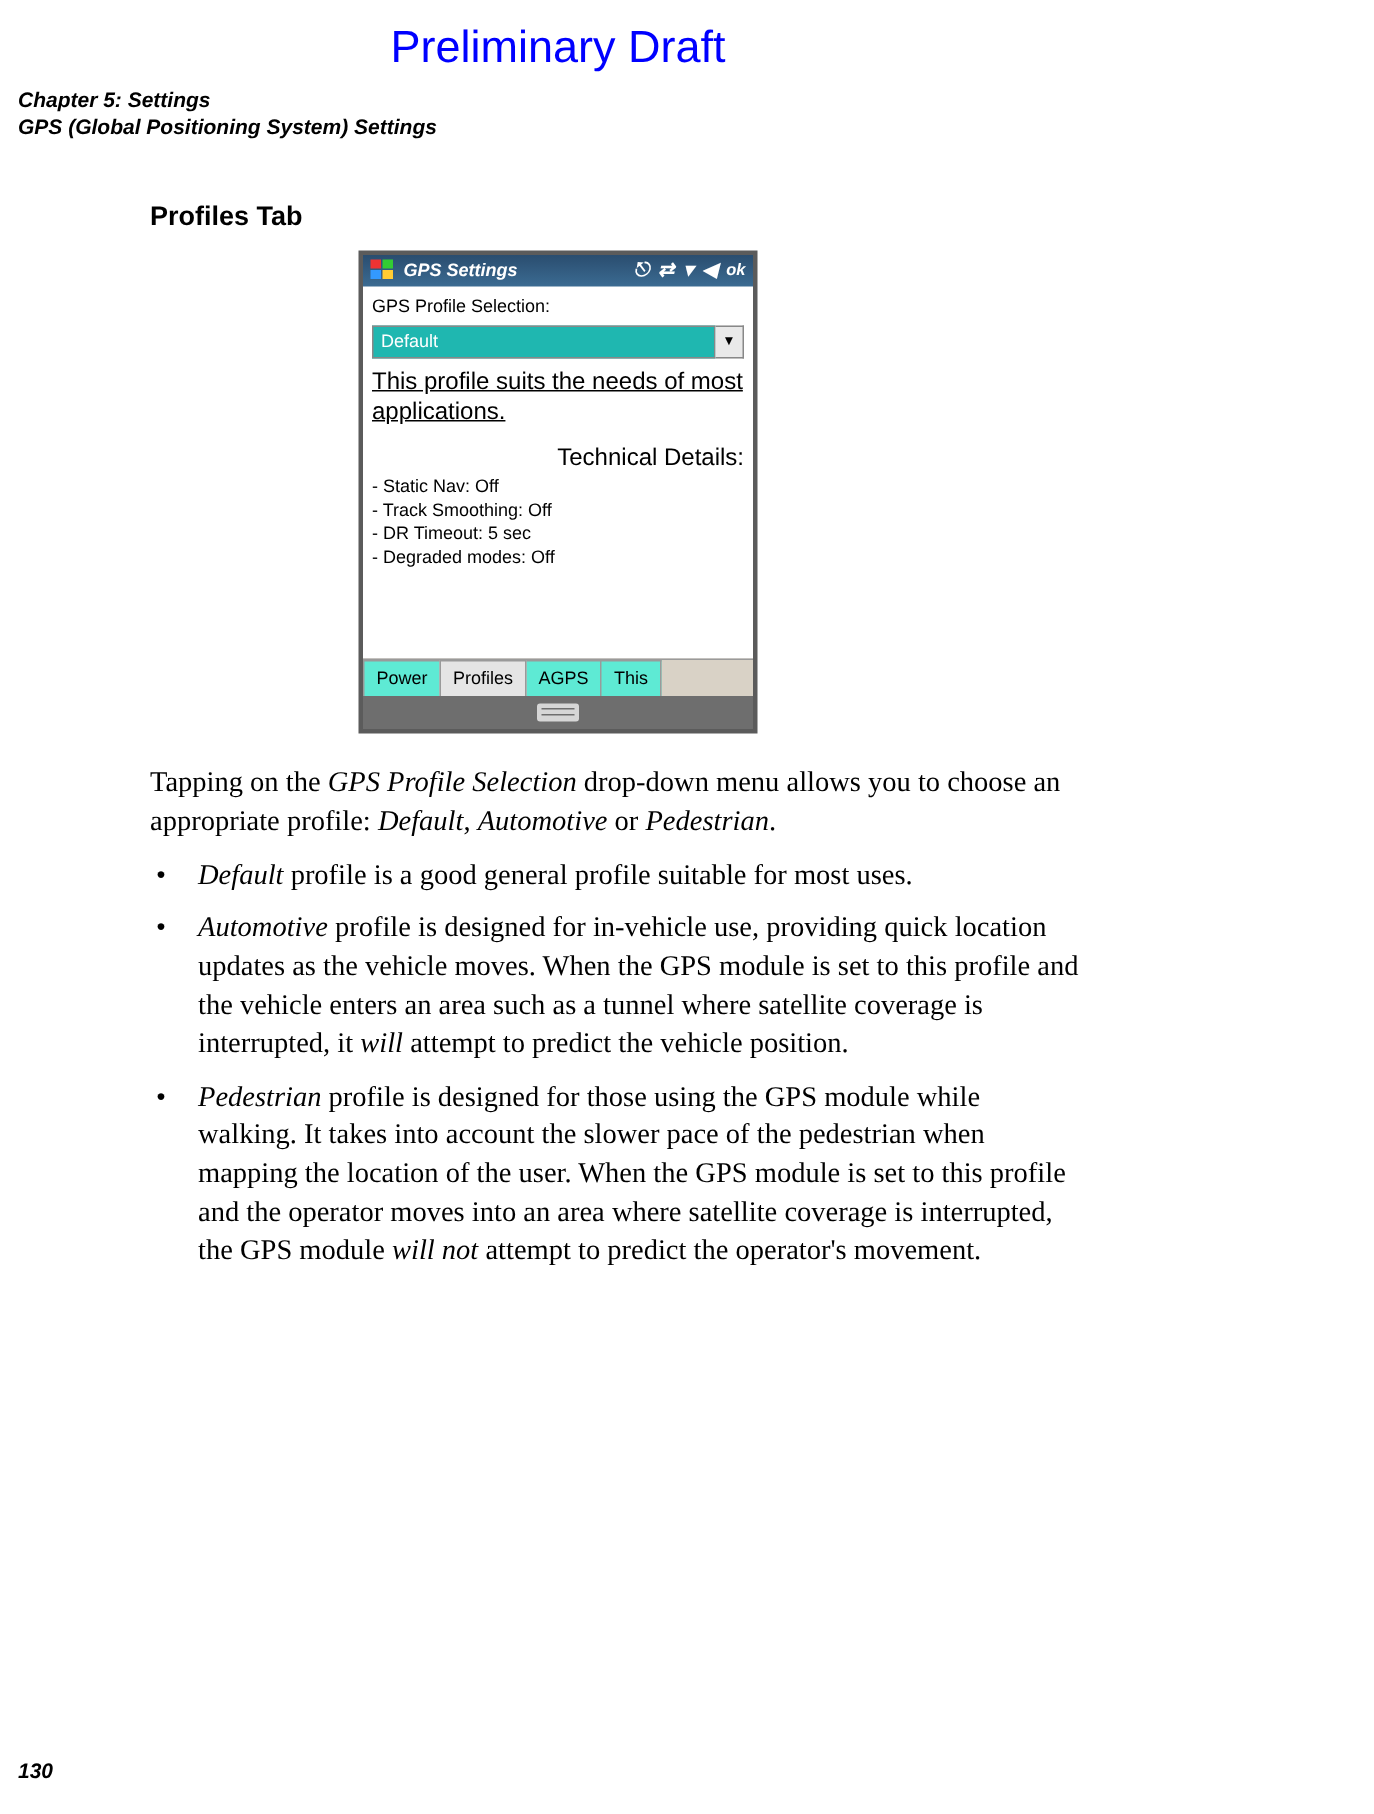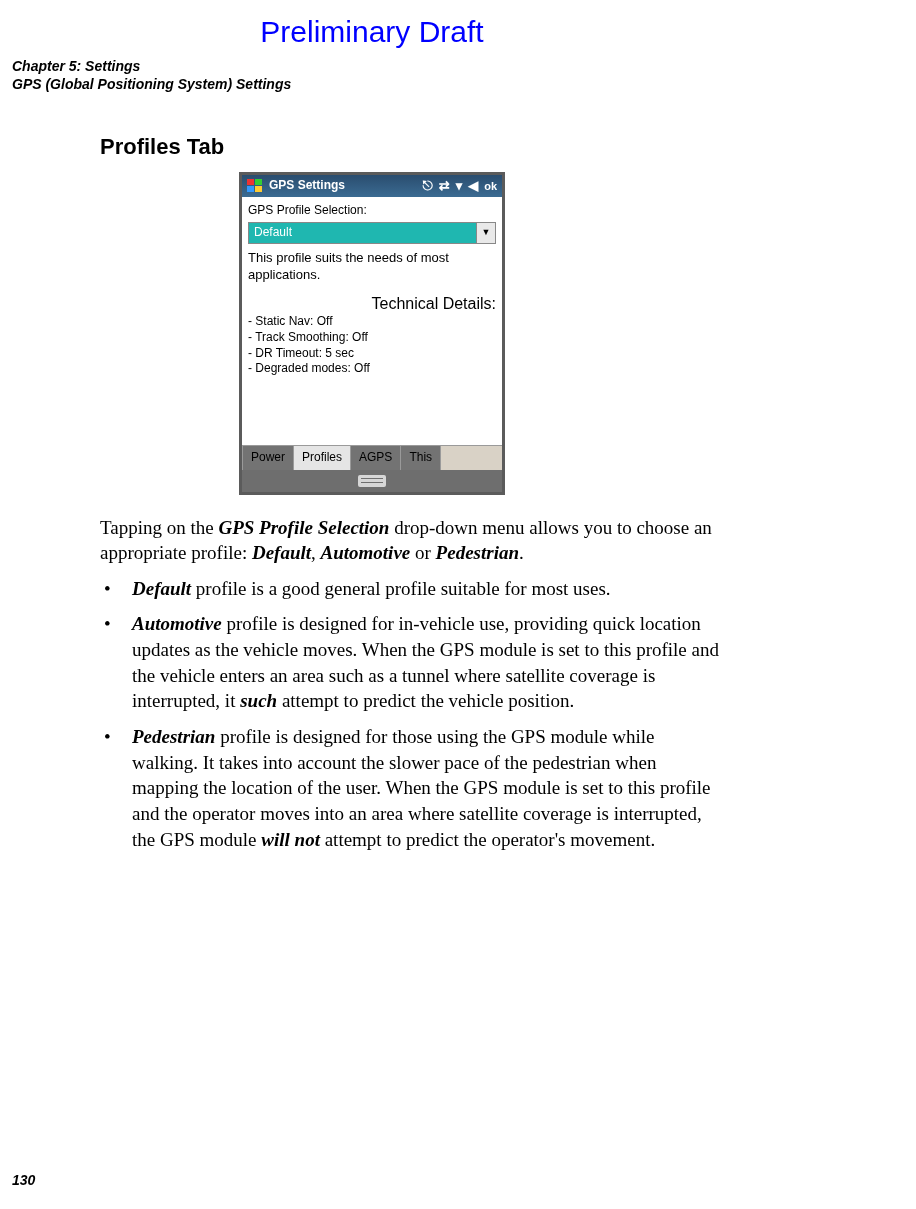--- a/index.html
+++ b/index.html
@@ -23,44 +23,45 @@
     margin: 0 0 6px 0;
   }
   .chapter-line, .section-line {
     font-family: Tahoma, Arial, sans-serif;
     font-size: 14px;
     font-style: italic;
     font-weight: bold;
   }
   .section-title {
     font-family: Tahoma, Arial, sans-serif;
-    font-size: 22px;
+    font-size: 18px;
     font-weight: bold;
     margin: 40px 0 10px 88px;
   }
   .screenshot-wrap {
     display: flex;
     justify-content: center;
     margin: 6px 0 20px 0;
   }
   .device {
     width: 260px;
     border: 3px solid #5b5b5b;
     background: #fff;
     font-family: Tahoma, Arial, sans-serif;
     font-size: 12px;
   }
   .device-titlebar {
     background: linear-gradient(#2a4d6f, #3b6b92);
     color: #fff;
     display: flex;
-    align-items: center;
+    align-items: flex-start;
     padding: 3px 5px;
     font-size: 12px;
     font-weight: bold;
+    font-style: italic;
   }
   .win-flag {
     width: 16px; height: 14px;
     display: inline-block;
     margin-right: 6px;
     background:
       linear-gradient(#e33, #e33) 0 0/7px 6px no-repeat,
       linear-gradient(#3c3, #3c3) 8px 0/7px 6px no-repeat,
       linear-gradient(#39f, #39f) 0 7px/7px 6px no-repeat,
       linear-gradient(#fc3, #fc3) 8px 7px/7px 6px no-repeat;
@@ -99,43 +100,44 @@
     width: 18px;
     border: 1px solid #888;
     border-left: none;
     background: #e9e9e9;
     display: flex;
     align-items: center;
     justify-content: center;
     font-size: 9px;
   }
   .profile-desc {
-    font-size: 13px;
+    font-size: 16px;
     margin-bottom: 10px;
     line-height: 1.3;
+    text-decoration: underline;
   }
   .tech-head { font-size: 16px; text-align: right; }
   .tech-list {
     font-size: 12px;
     margin: 0 0 10px 0;
   }
   .tech-list div::before { content: "- "; }
   .device-tabs {
     display: flex;
     background: #d9d2c6;
     border-top: 1px solid #9a9a9a;
     height: 24px;
     align-items: flex-end;
   }
   .device-tab {
     padding: 4px 8px;
     font-size: 12px;
     border: 1px solid #9a9a9a;
     border-bottom: none;
-    background: #737373;
+    background: #5eead4;
     margin-right: -1px;
   }
   .device-tab.active {
     background: #e5e5e5;
     font-weight: normal;
     z-index: 2;
   }
   .device-soft {
     background: #6e6e6e;
     height: 22px;
@@ -174,21 +176,21 @@
     position: relative;
     padding-left: 32px;
     margin-bottom: 10px;
   }
   .bullet-list li::before {
     content: "•";
     position: absolute;
     left: 4px;
     top: 0;
   }
-  em.term { font-style: italic; font-weight: bold; }
+  em.term { font-style: italic; }
   .footer {
     position: absolute;
     left: 12px;
     bottom: 20px;
     font-family: Tahoma, Arial, sans-serif;
     font-size: 14px;
     font-style: italic;
     display: flex;
     align-items: baseline;
     gap: 24px;
@@ -259,21 +261,21 @@
 
   <div class="body-text">
     <p class="body-para">
       <span>Tapping on the </span><em class="term">GPS Profile Selection</em><span> drop-down menu allows you to choose an appropriate profile: </span><em class="term">Default</em><span>, </span><em class="term">Automotive</em><span> or </span><em class="term">Pedestrian</em><span>.</span>
     </p>
     <ul class="bullet-list">
       <li>
         <em class="term">Default</em><span> profile is a good general profile suitable for most uses.</span>
       </li>
       <li>
-        <em class="term">Automotive</em><span> profile is designed for in-vehicle use, providing quick location updates as the vehicle moves. When the GPS module is set to this profile and the vehicle enters an area such as a tunnel where satellite coverage is interrupted, it </span><em class="term">such</em><span> attempt to predict the vehicle position.</span>
+        <em class="term">Automotive</em><span> profile is designed for in-vehicle use, providing quick location updates as the vehicle moves. When the GPS module is set to this profile and the vehicle enters an area such as a tunnel where satellite coverage is interrupted, it </span><em class="term">will</em><span> attempt to predict the vehicle position.</span>
       </li>
       <li>
         <em class="term">Pedestrian</em><span> profile is designed for those using the GPS module while walking. It takes into account the slower pace of the pedestrian when mapping the location of the user. When the GPS module is set to this profile and the operator moves into an area where satellite coverage is interrupted, the GPS module </span><em class="term">will not</em><span> attempt to predict the opera­tor's movement.</span>
       </li>
     </ul>
   </div>
 
 </div>
 
 <div class="footer">

